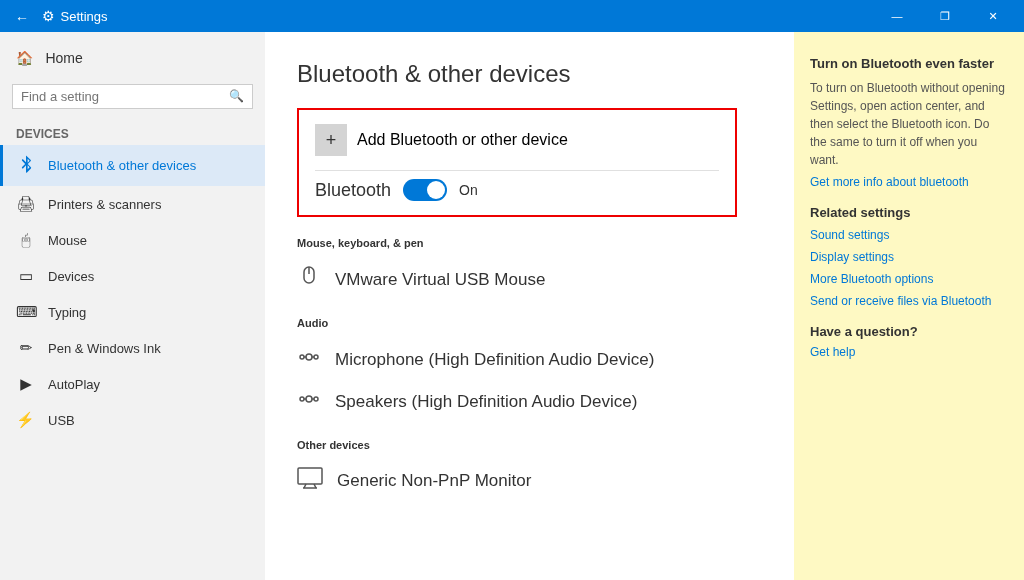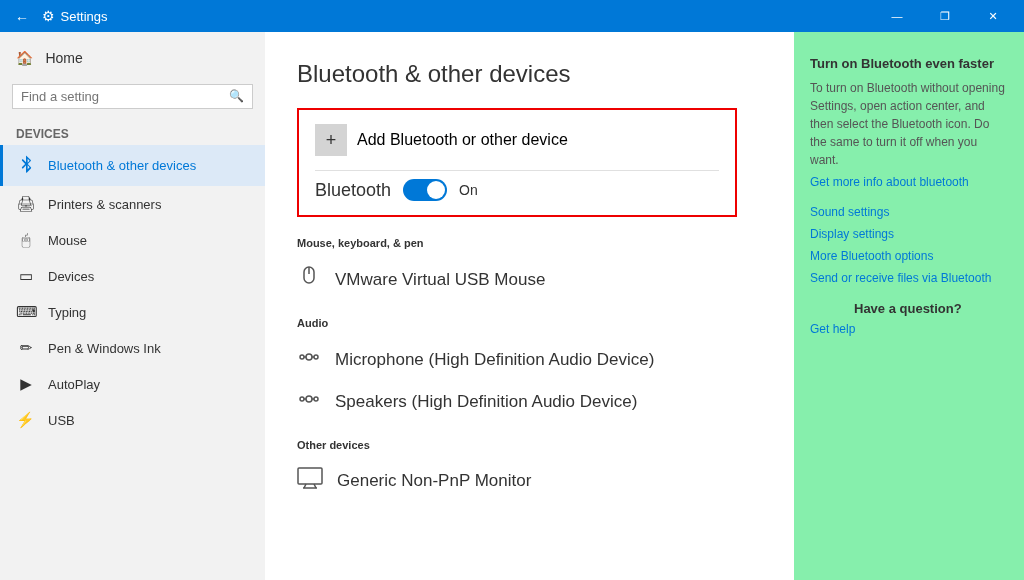--- a/index.html
+++ b/index.html
@@ -114,30 +114,30 @@
     
     .section-title { font-size: 11px; font-weight: 600; color: #333; margin: 16px 0 10px; }
     .device-row { display: flex; align-items: center; gap: 14px; padding: 6px 0; }
     .device-icon { font-size: 22px; color: #555; }
     .device-name { font-size: 17px; color: #333; }
 
     
     .right-panel {
       width: 230px;
       flex-shrink: 0;
-      background: #86efac;
+      background: #fef9c3;
       padding: 24px 16px;
       overflow-y: auto;
     }
     .tip-title { font-size: 13px; font-weight: 600; color: #333; margin-bottom: 8px; }
     .tip-text { font-size: 12px; color: #555; line-height: 1.5; margin-bottom: 6px; }
     .tip-link { font-size: 12px; color: #0078d7; cursor: pointer; text-decoration: none; display: block; margin-bottom: 16px; }
     .related-title { font-size: 13px; font-weight: 600; color: #333; margin-bottom: 8px; }
     .related-link { font-size: 12px; color: #0078d7; cursor: pointer; display: block; margin-bottom: 8px; }
-    .question-title { font-size: 13px; font-weight: 600; color: #333; margin-top: 16px; margin-bottom: 6px; margin-left: 44px; }
+    .question-title { font-size: 13px; font-weight: 600; color: #333; margin-top: 16px; margin-bottom: 6px; }
     .help-link { font-size: 12px; color: #0078d7; cursor: pointer; display: block; }
 
     
     .divider { border: none; border-top: 1px solid #e0e0e0; margin: 4px 0 8px; }
   </style>
 </head>
 <body>
 
 <div class="titlebar">
   <div class="titlebar-back">←</div>
@@ -269,20 +269,21 @@
       </span>
       <span class="device-name">Generic Non-PnP Monitor</span>
     </div>
   </div>
 
   <div class="right-panel">
     <div class="tip-title">Turn on Bluetooth even faster</div>
     <p class="tip-text">To turn on Bluetooth without opening Settings, open action center, and then select the Bluetooth icon. Do the same to turn it off when you want.</p>
     <a class="tip-link">Get more info about bluetooth</a>
 
+    <div class="related-title">Related settings</div>
     <a class="related-link">Sound settings</a>
     <a class="related-link">Display settings</a>
     <a class="related-link">More Bluetooth options</a>
     <a class="related-link">Send or receive files via Bluetooth</a>
 
     <div class="question-title">Have a question?</div>
     <a class="help-link">Get help</a>
   </div>
 
 </div>

